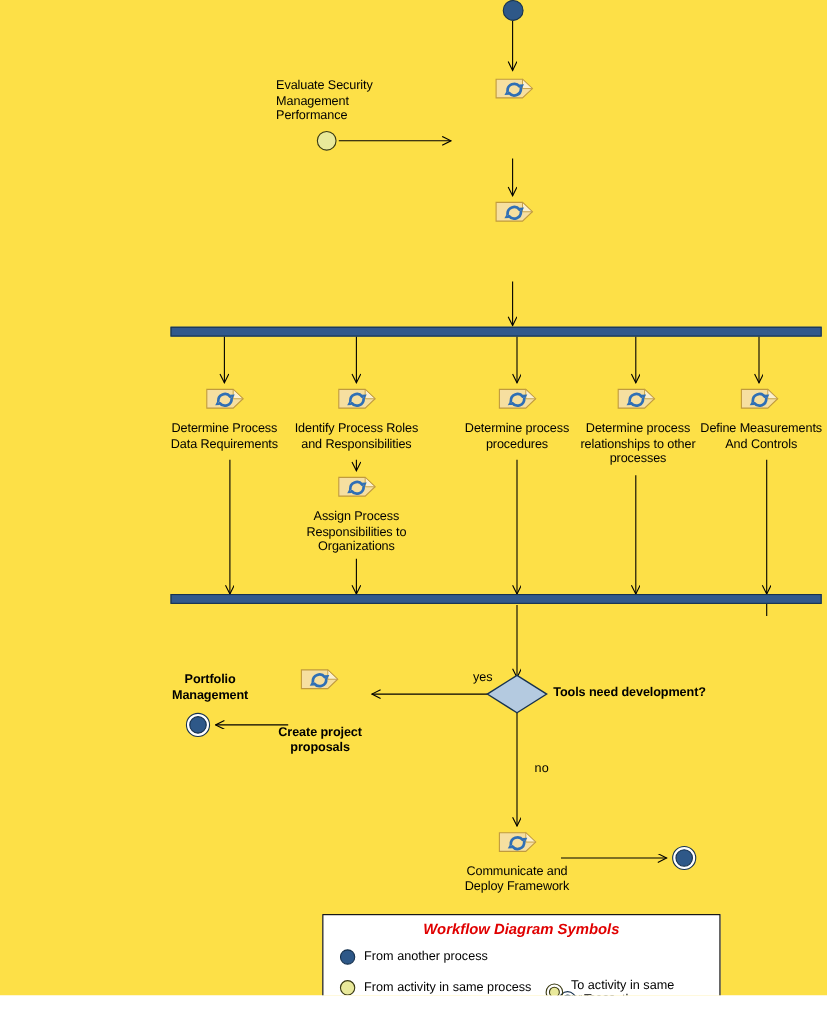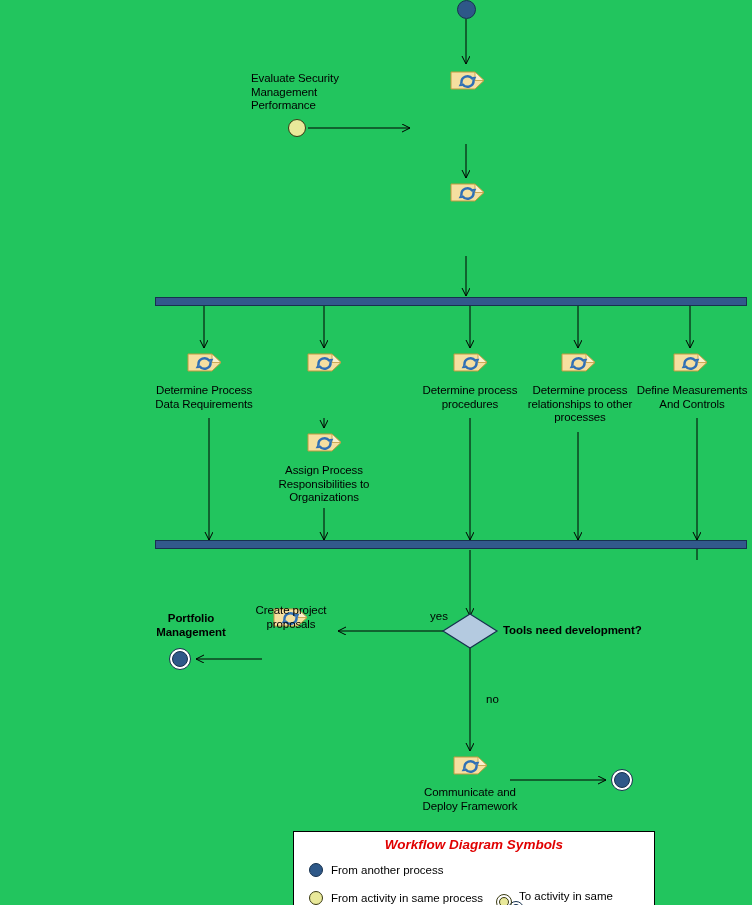--- a/index.html
+++ b/index.html
@@ -7,21 +7,21 @@
     padding: 0;
     background: #ffffff;
   }
   body {
     font-family: "Liberation Sans", sans-serif;
   }
   #canvas {
     position: relative;
     width: 752px;
     height: 905px;
-    background: #22c55e;
+    background: #fde047;
     overflow: hidden;
   }
   
   .abs { position: absolute; }
 
   
   .label {
     position: absolute;
     font-size: 11.5px;
     line-height: 13.5px;
@@ -216,20 +216,22 @@
 Performance</div>
   <div class="circle-solid node-initial-act" style="left:288px; top:119px;"></div>
 
 
 
   <div class="bar" style="left:155px; top:297px; width:592px;"></div>
 
   <div class="label" style="left:140px; top:384px; width:128px;">Determine Process
 Data Requirements</div>
 
+  <div class="label" style="left:256px; top:384px; width:136px;">Identify Process Roles
+and Responsibilities</div>
 
   <div class="label" style="left:256px; top:464px; width:136px;">Assign Process
 Responsibilities to
 Organizations</div>
 
   <div class="label" style="left:406px; top:384px; width:128px;">Determine process
 procedures</div>
 
   <div class="label" style="left:518px; top:384px; width:124px;">Determine process
 relationships to other
@@ -238,21 +240,21 @@
   <div class="label" style="left:630px; top:384px; width:124px;">Define Measurements
 And Controls</div>
 
   <div class="bar" style="left:155px; top:540px; width:592px;"></div>
 
   <div class="label left bold" style="left:503px; top:624px; width:200px;">Tools need development?</div>
 
   <div class="guard" style="left:394px; top:610px;margin-left:36px;">yes</div>
   <div class="guard" style="left:486px; top:693px;">no</div>
 
-  <div class="label" style="left:232px; top:604px; width:118px;">Create project
+  <div class="label" style="left:232px; top:660px; width:118px;font-weight:bold;">Create project
 proposals</div>
 
   <div class="label left bold" style="left:136px; top:612px; width:110px;text-align:center;">Portfolio
 Management</div>
   <div class="node-final" style="left:169px; top:648px;">
       <i></i>
     </div>
 
   <div class="label" style="left:406px; top:786px; width:128px;">Communicate and
 Deploy Framework</div>

